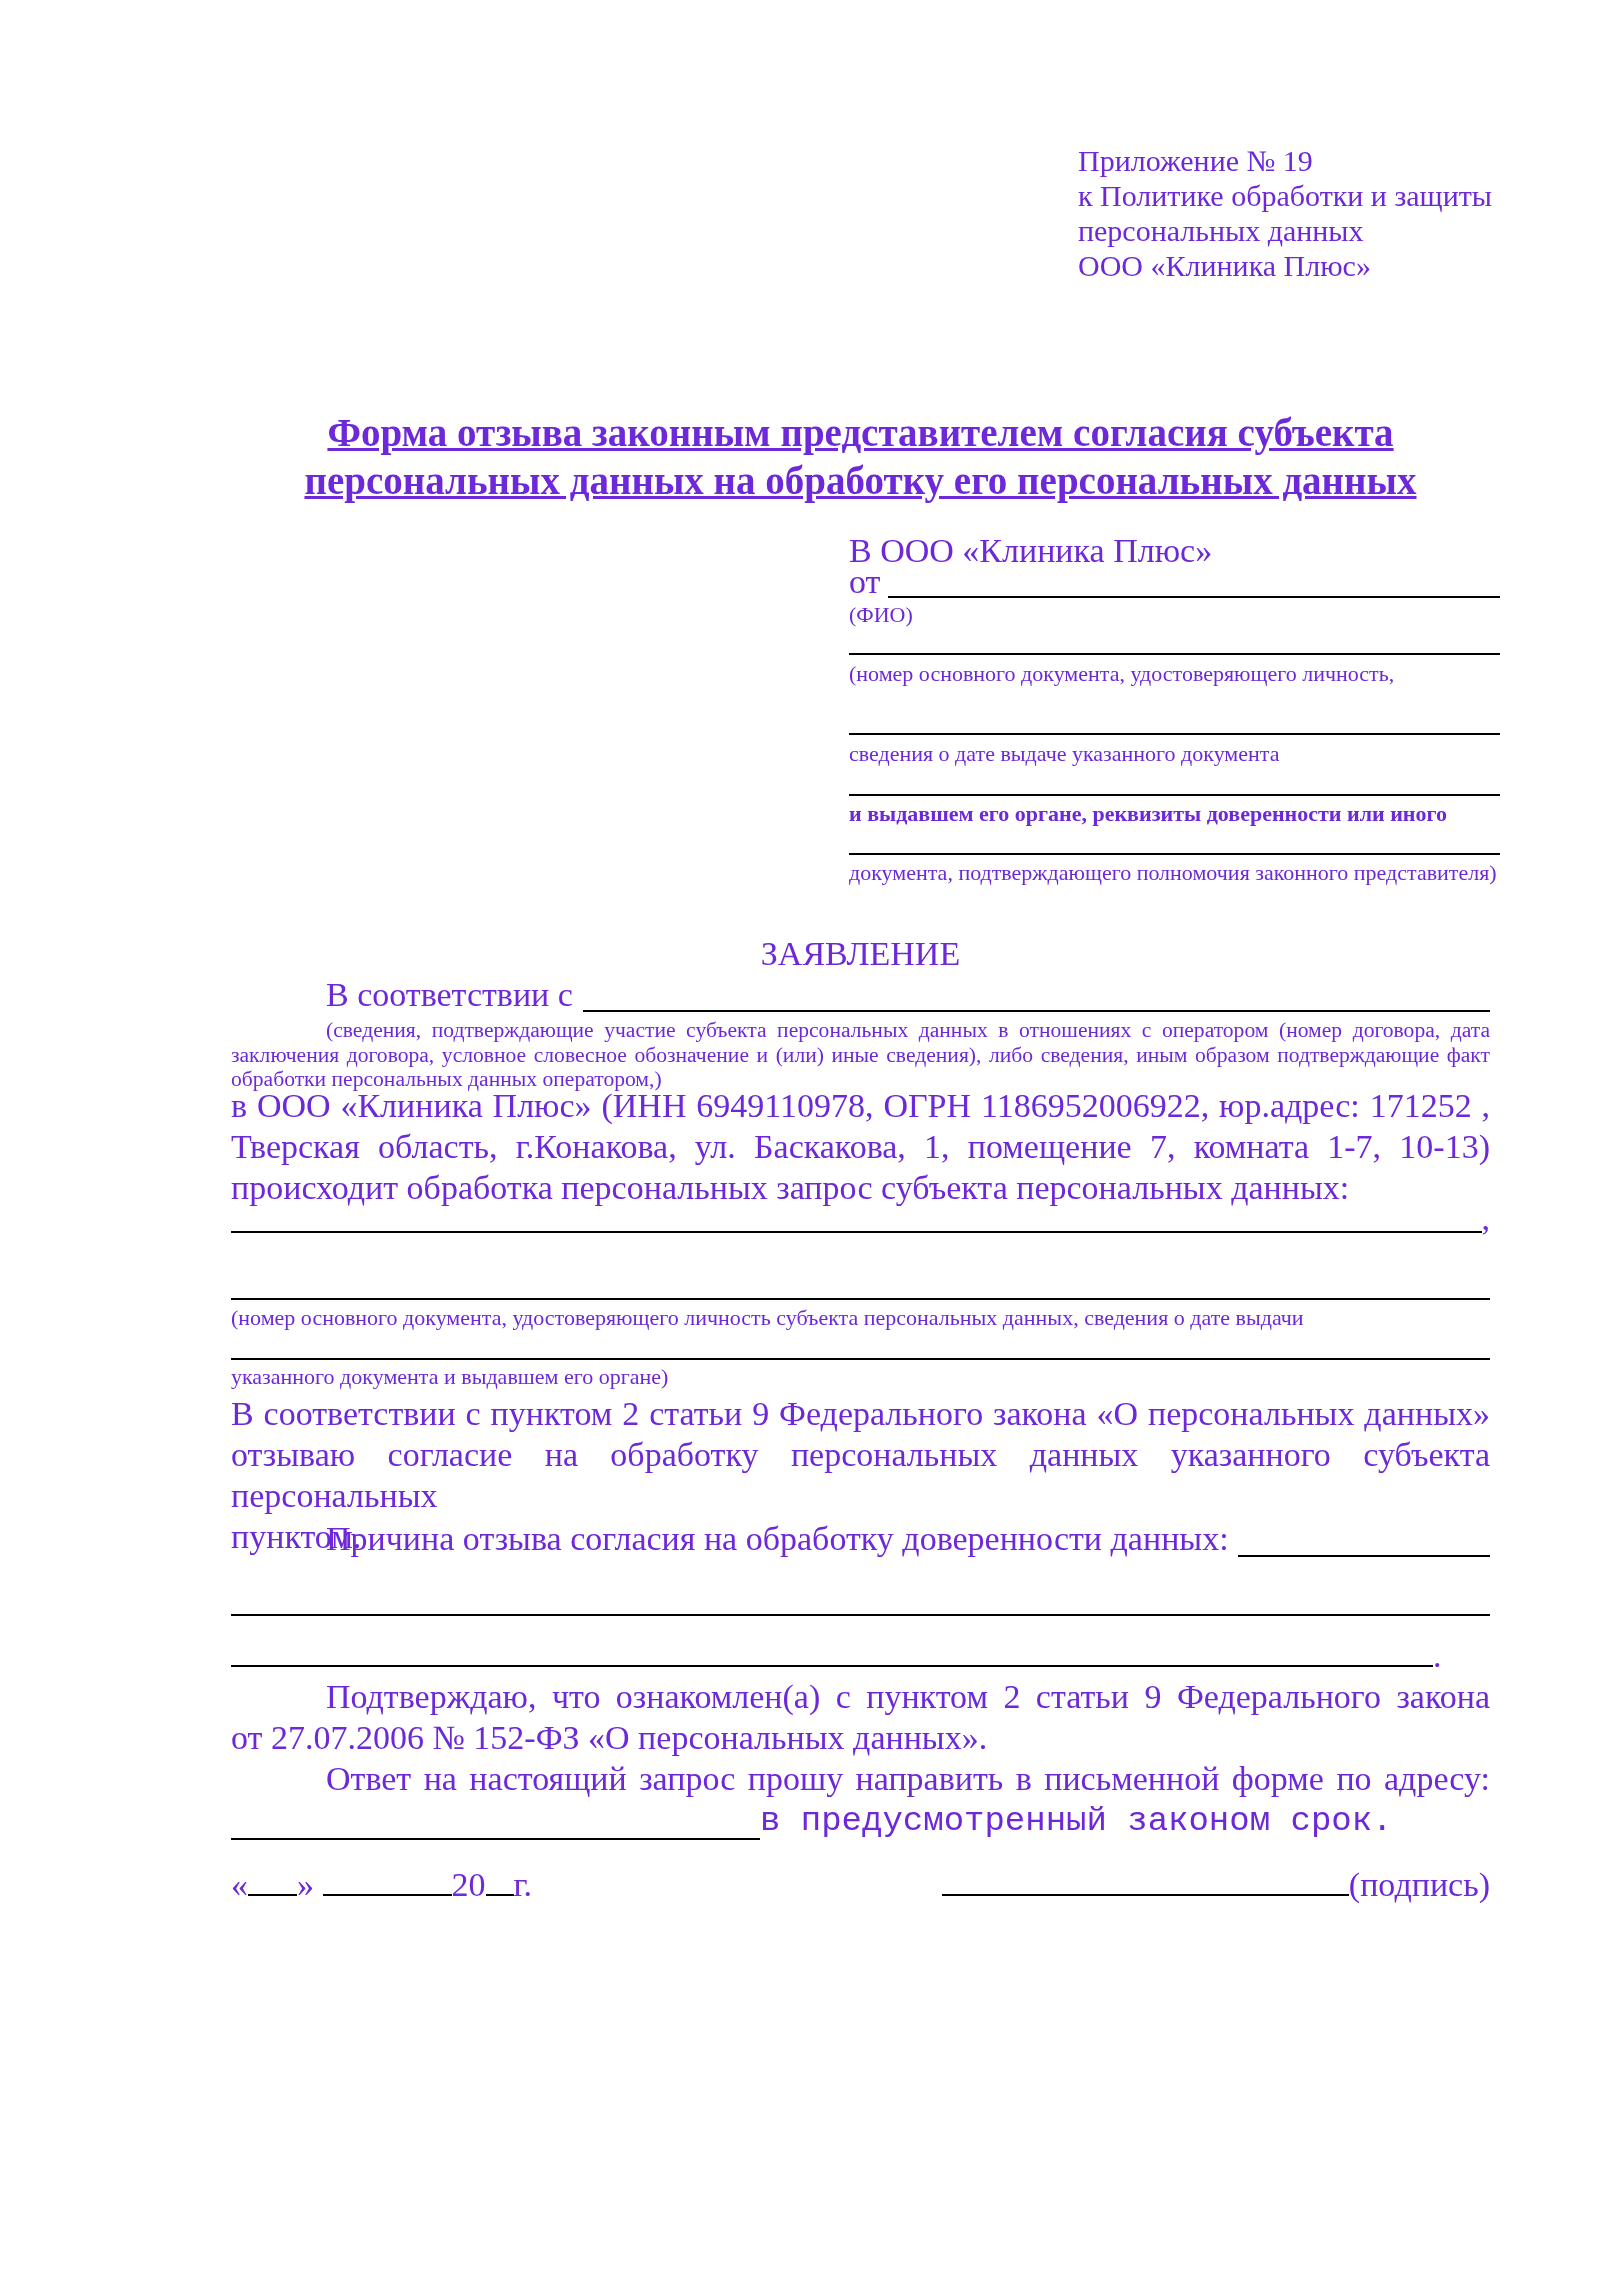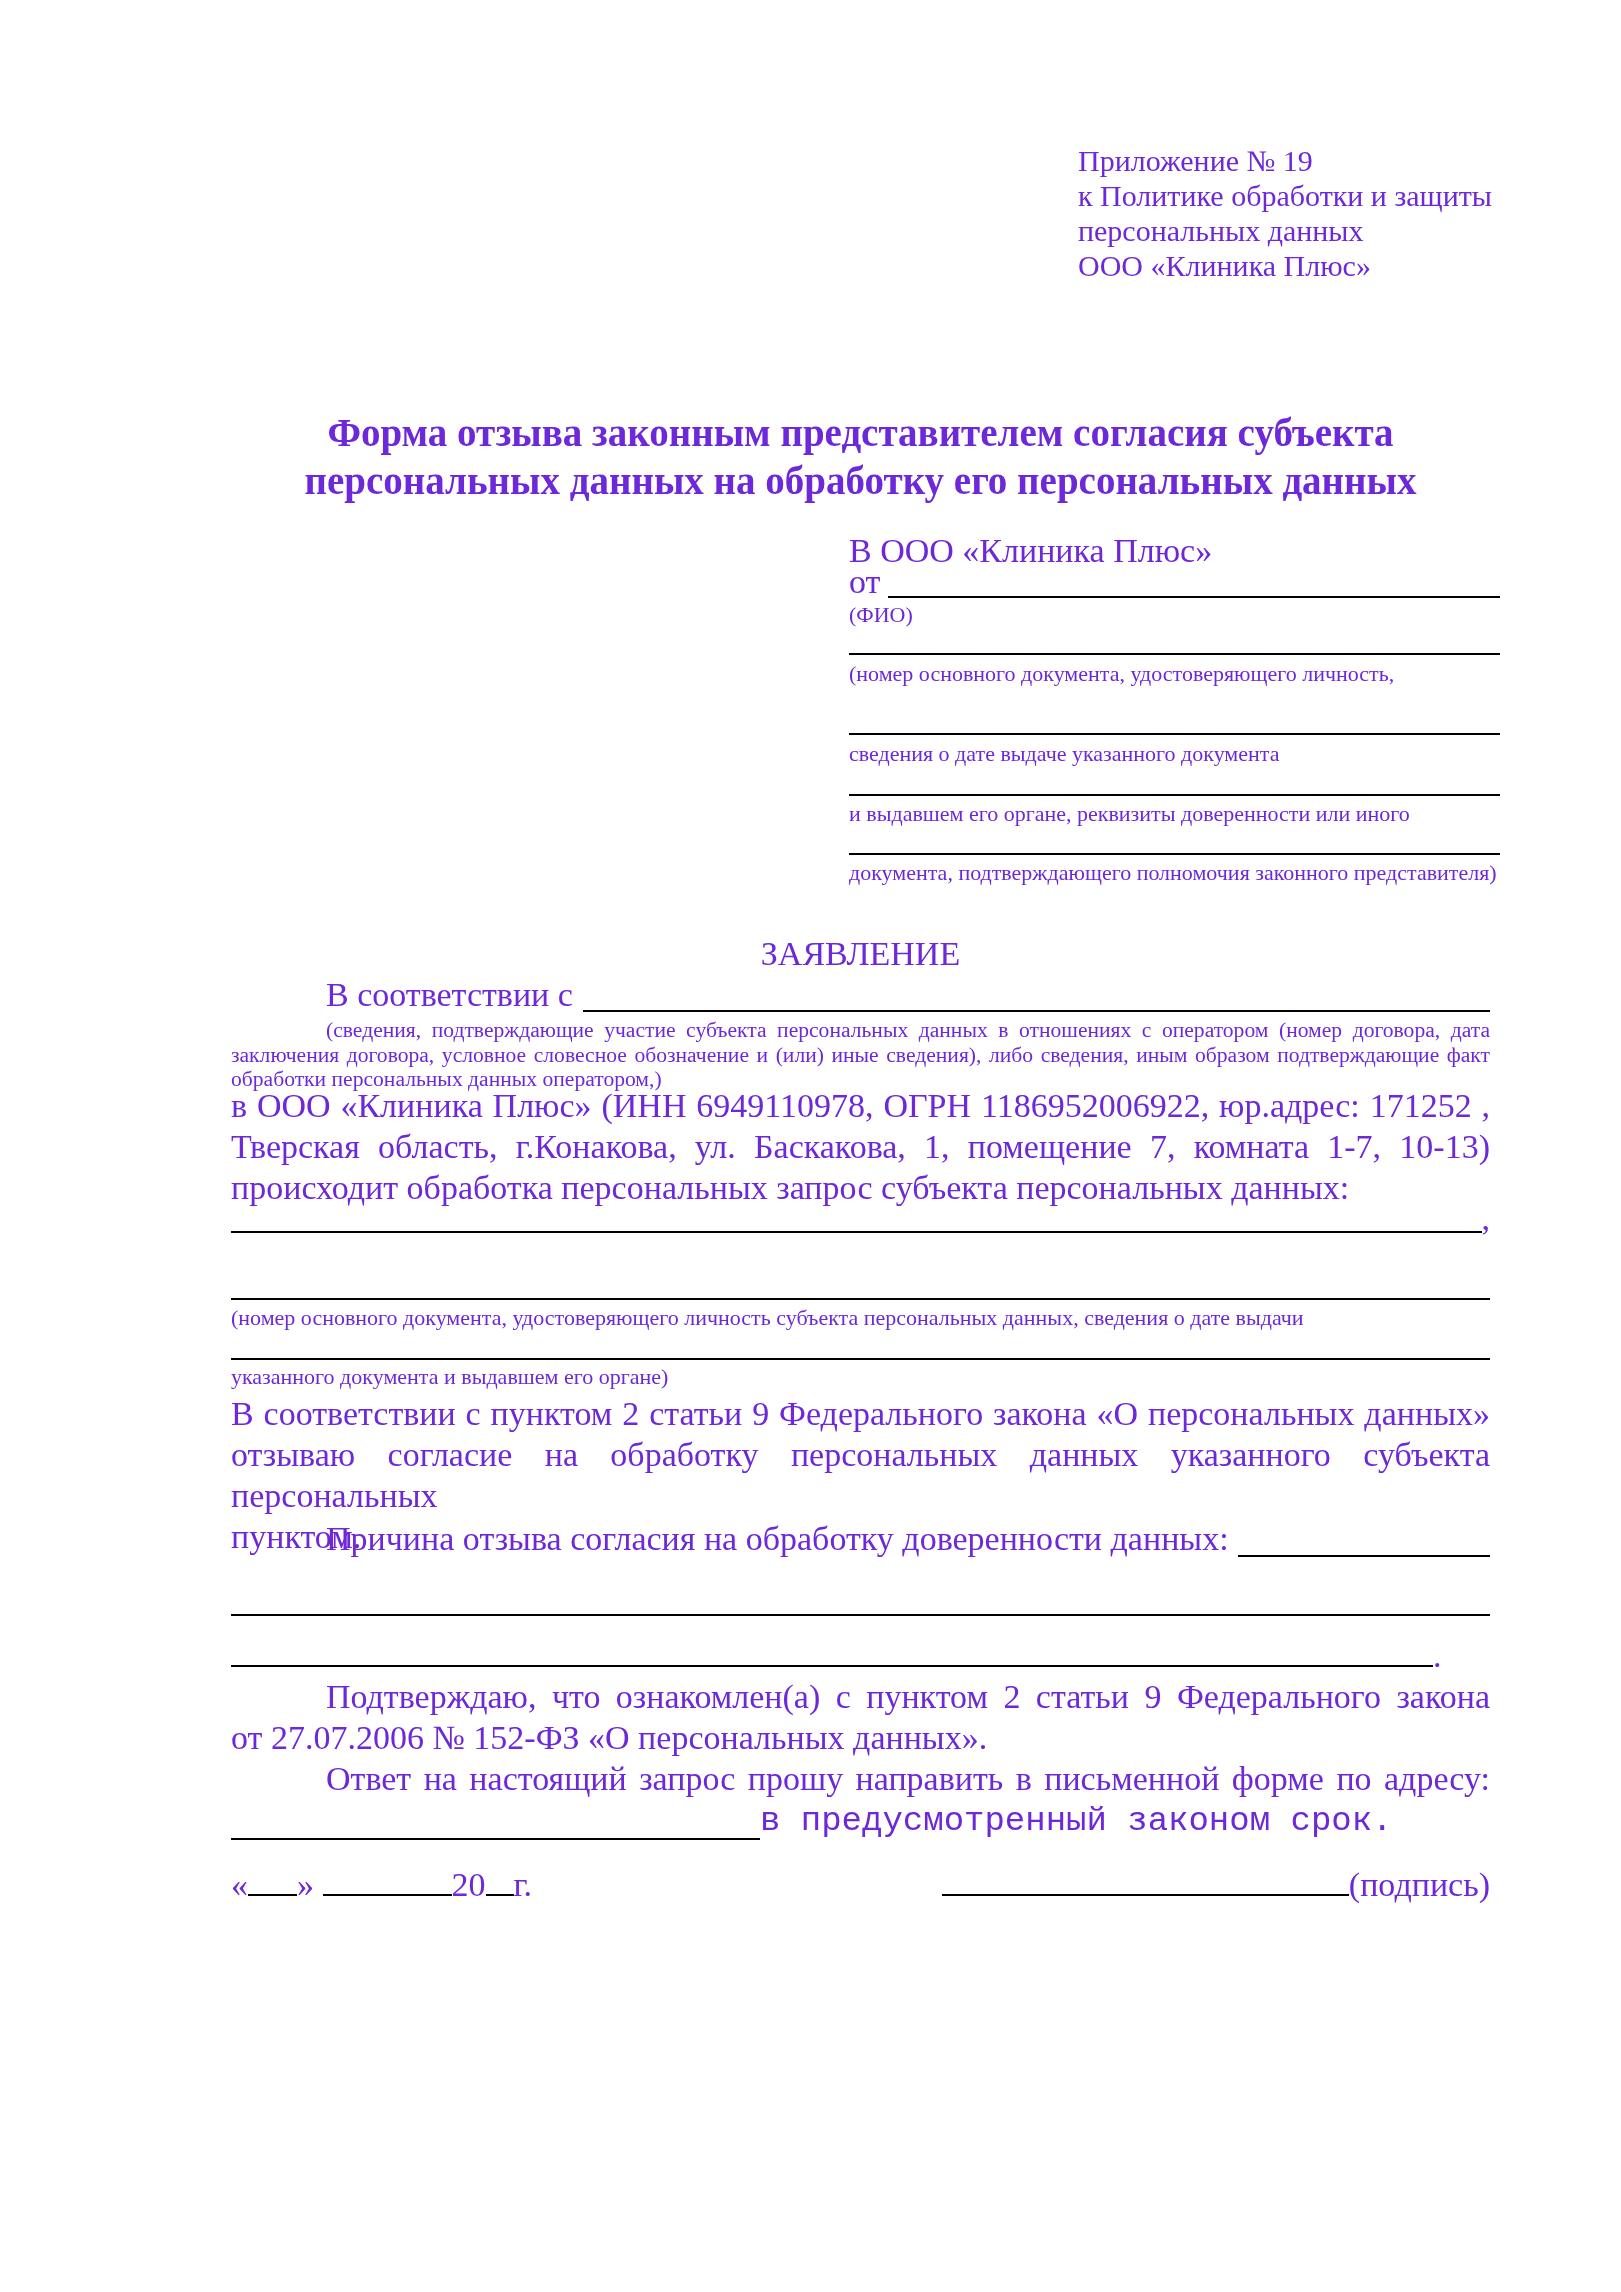--- a/index.html
+++ b/index.html
@@ -10,38 +10,38 @@
     background:#ffffff;
     color:#6d28d9;
     font-family:"Liberation Serif","DejaVu Serif",serif;
     overflow:hidden;
   }
   .abs { position:absolute; }
   .content { left:231px; width:1259px; }
 
   .appendix { top:143px; left:1078px; font-size:30px; line-height:35px; }
 
-  .doc-title { top:409px; text-align:center; font-weight:bold; font-size:39px; line-height:48px; }
+  .doc-title { top:409px; text-align:center; font-weight:bold; font-size:39px; line-height:48px;text-decoration:underline; }
 
   .addressee { top:532px; left:849px; width:651px; }
   .addr-org { font-size:34px; line-height:37px; }
   .from-row { display:flex; align-items:flex-end; height:29px; font-size:34px; }
   .from-row .lbl { margin-right:7.8px; line-height:33px; }
 
   .fill { flex:1 1 auto; border-bottom:2.9px solid #000; }
   .hr { height:0; border-bottom:2.9px solid #000; }
 
   .cap { font-size:22px; line-height:25.5px; text-align:left; }
 
   .u1 { margin-top:25.5px; }
   .c1 { margin-top:5.9px; }
   .u2 { margin-top:47px; }
   .c2 { margin-top:5.9px; }
   .u3 { margin-top:27.4px; }
-  .c3 { margin-top:4.9px; }
+  .c3 { margin-top:4.9px;font-weight:bold; }
   .u4 { margin-top:26.5px; }
   .c4 { margin-top:4.9px; }
   .capfio { margin-top:3.9px; }
 
   .zayav { top:934px; text-align:center; font-size:34px; line-height:39px; }
 
   .body-text { font-size:34px; line-height:41px; }
   .jline { text-align:justify; text-align-last:justify; }
   .indent { padding-left:95px; }
 

